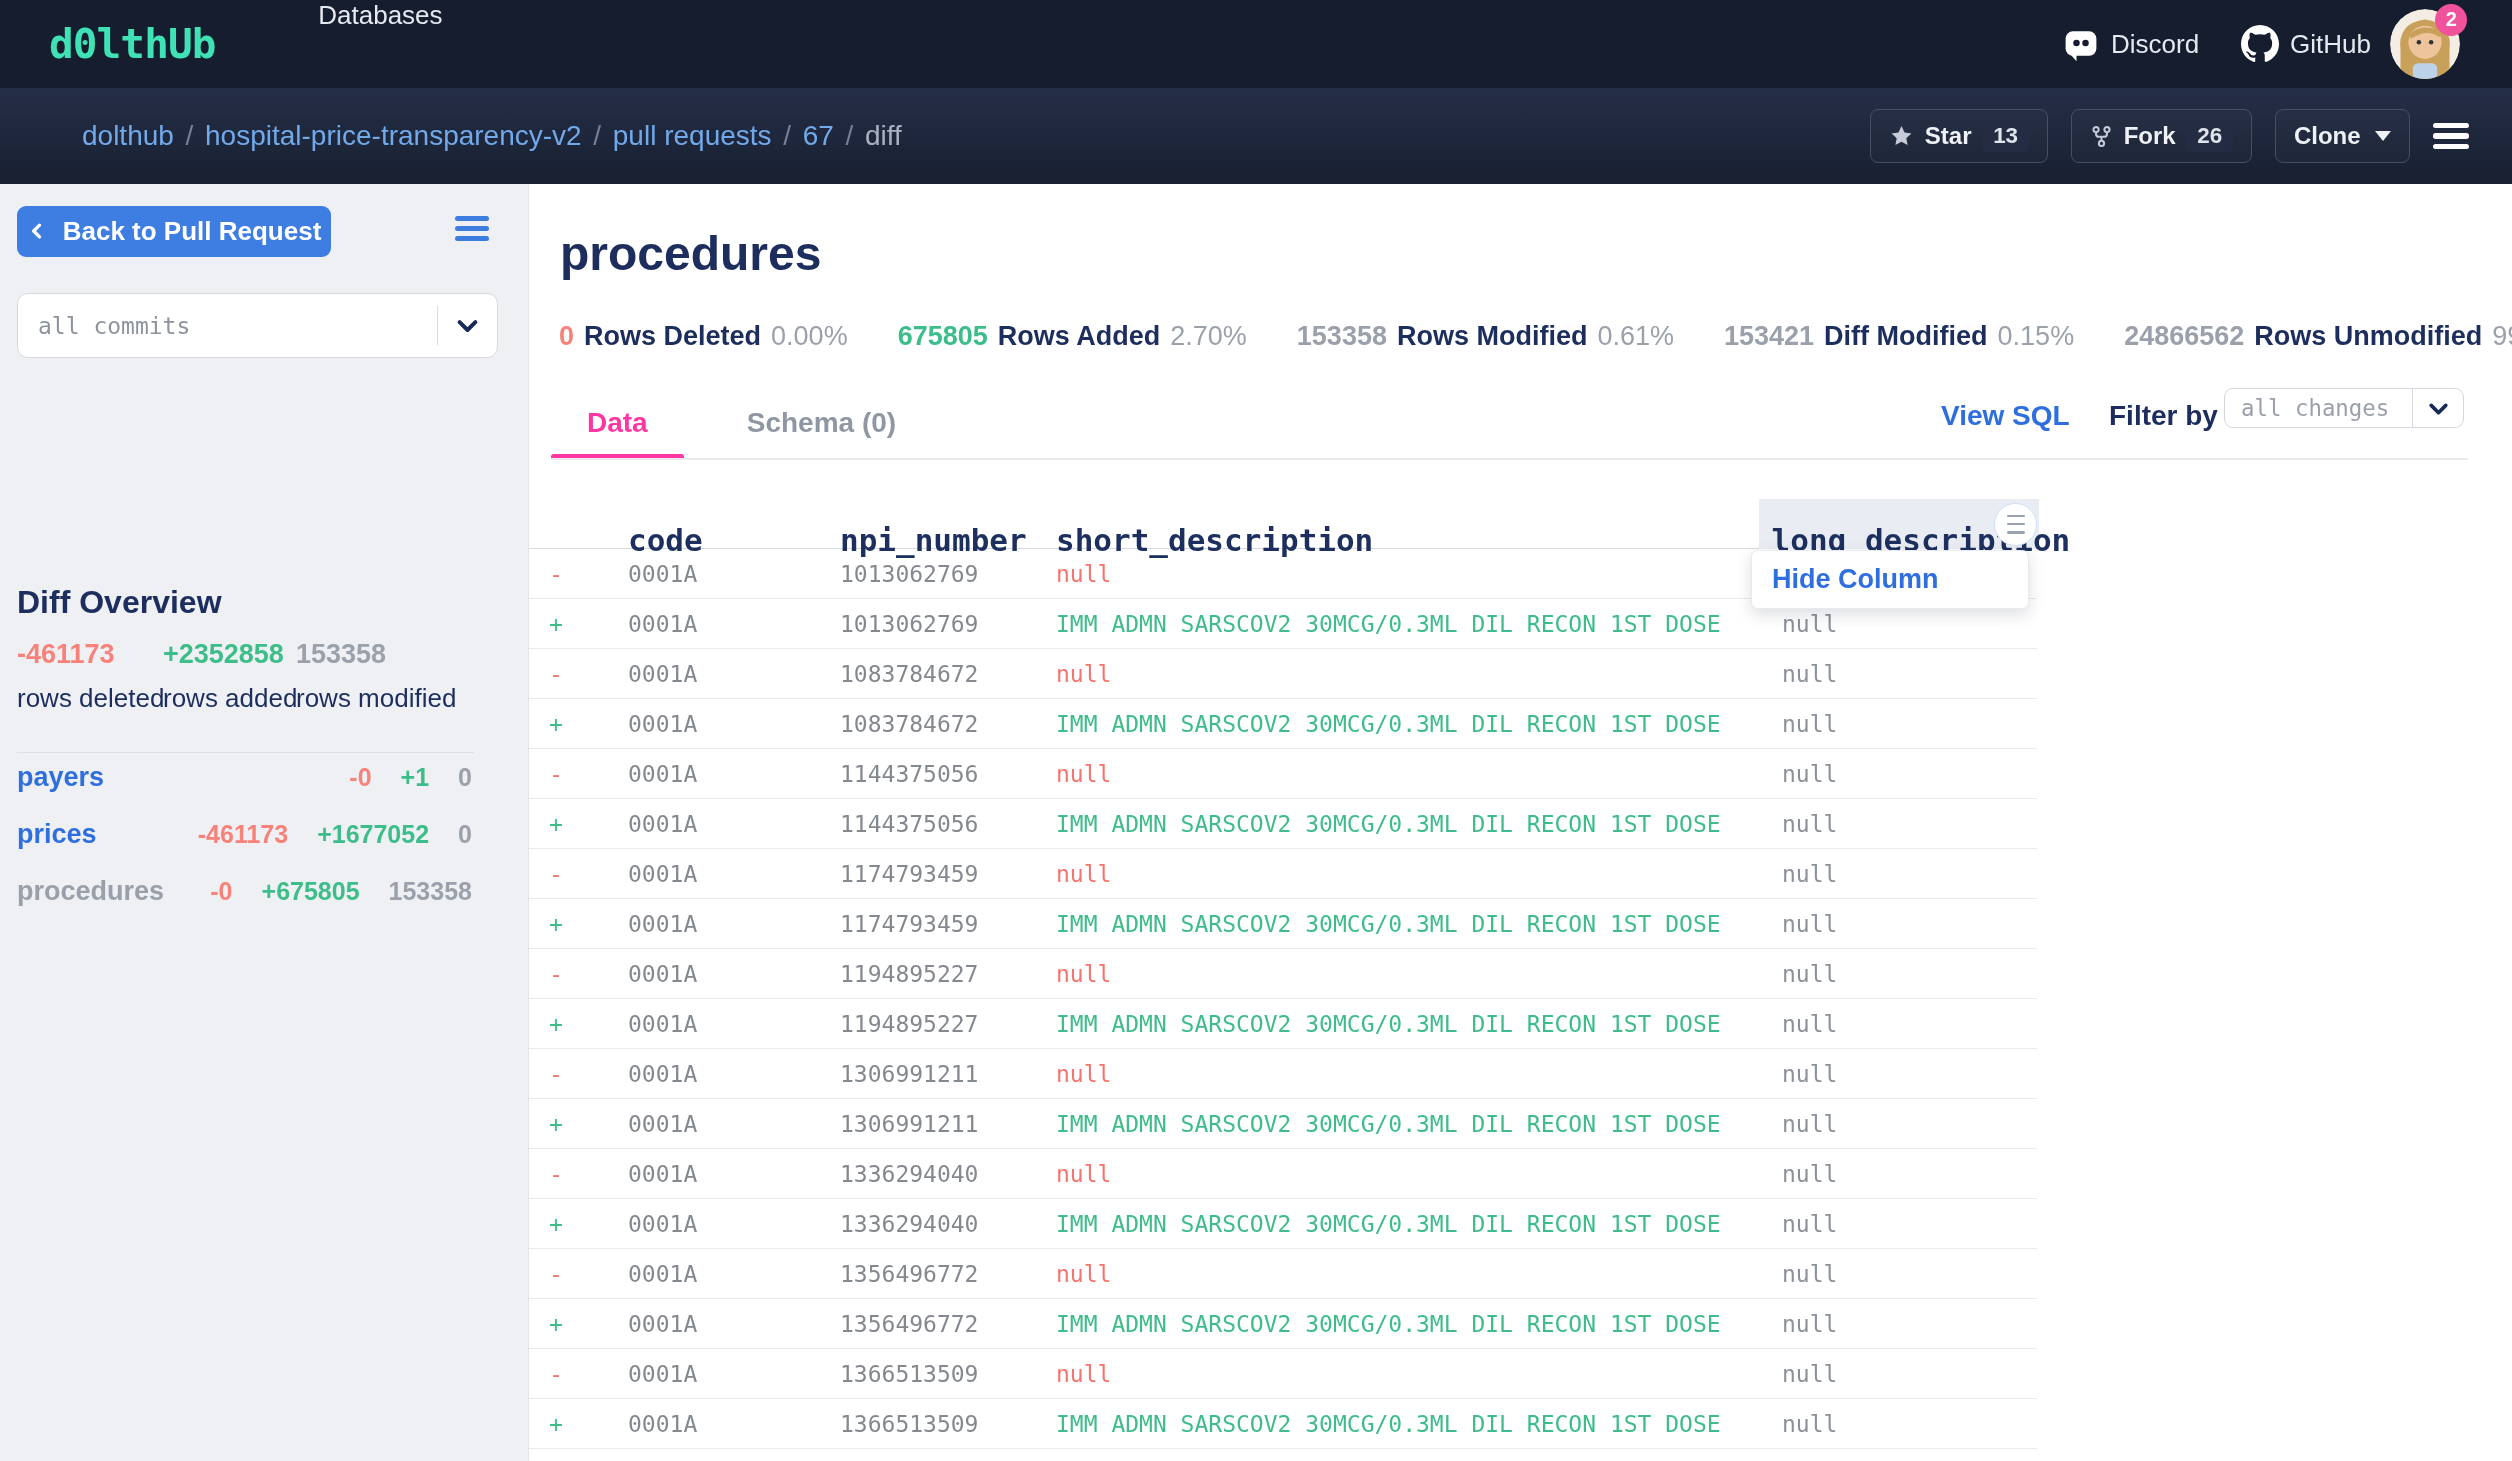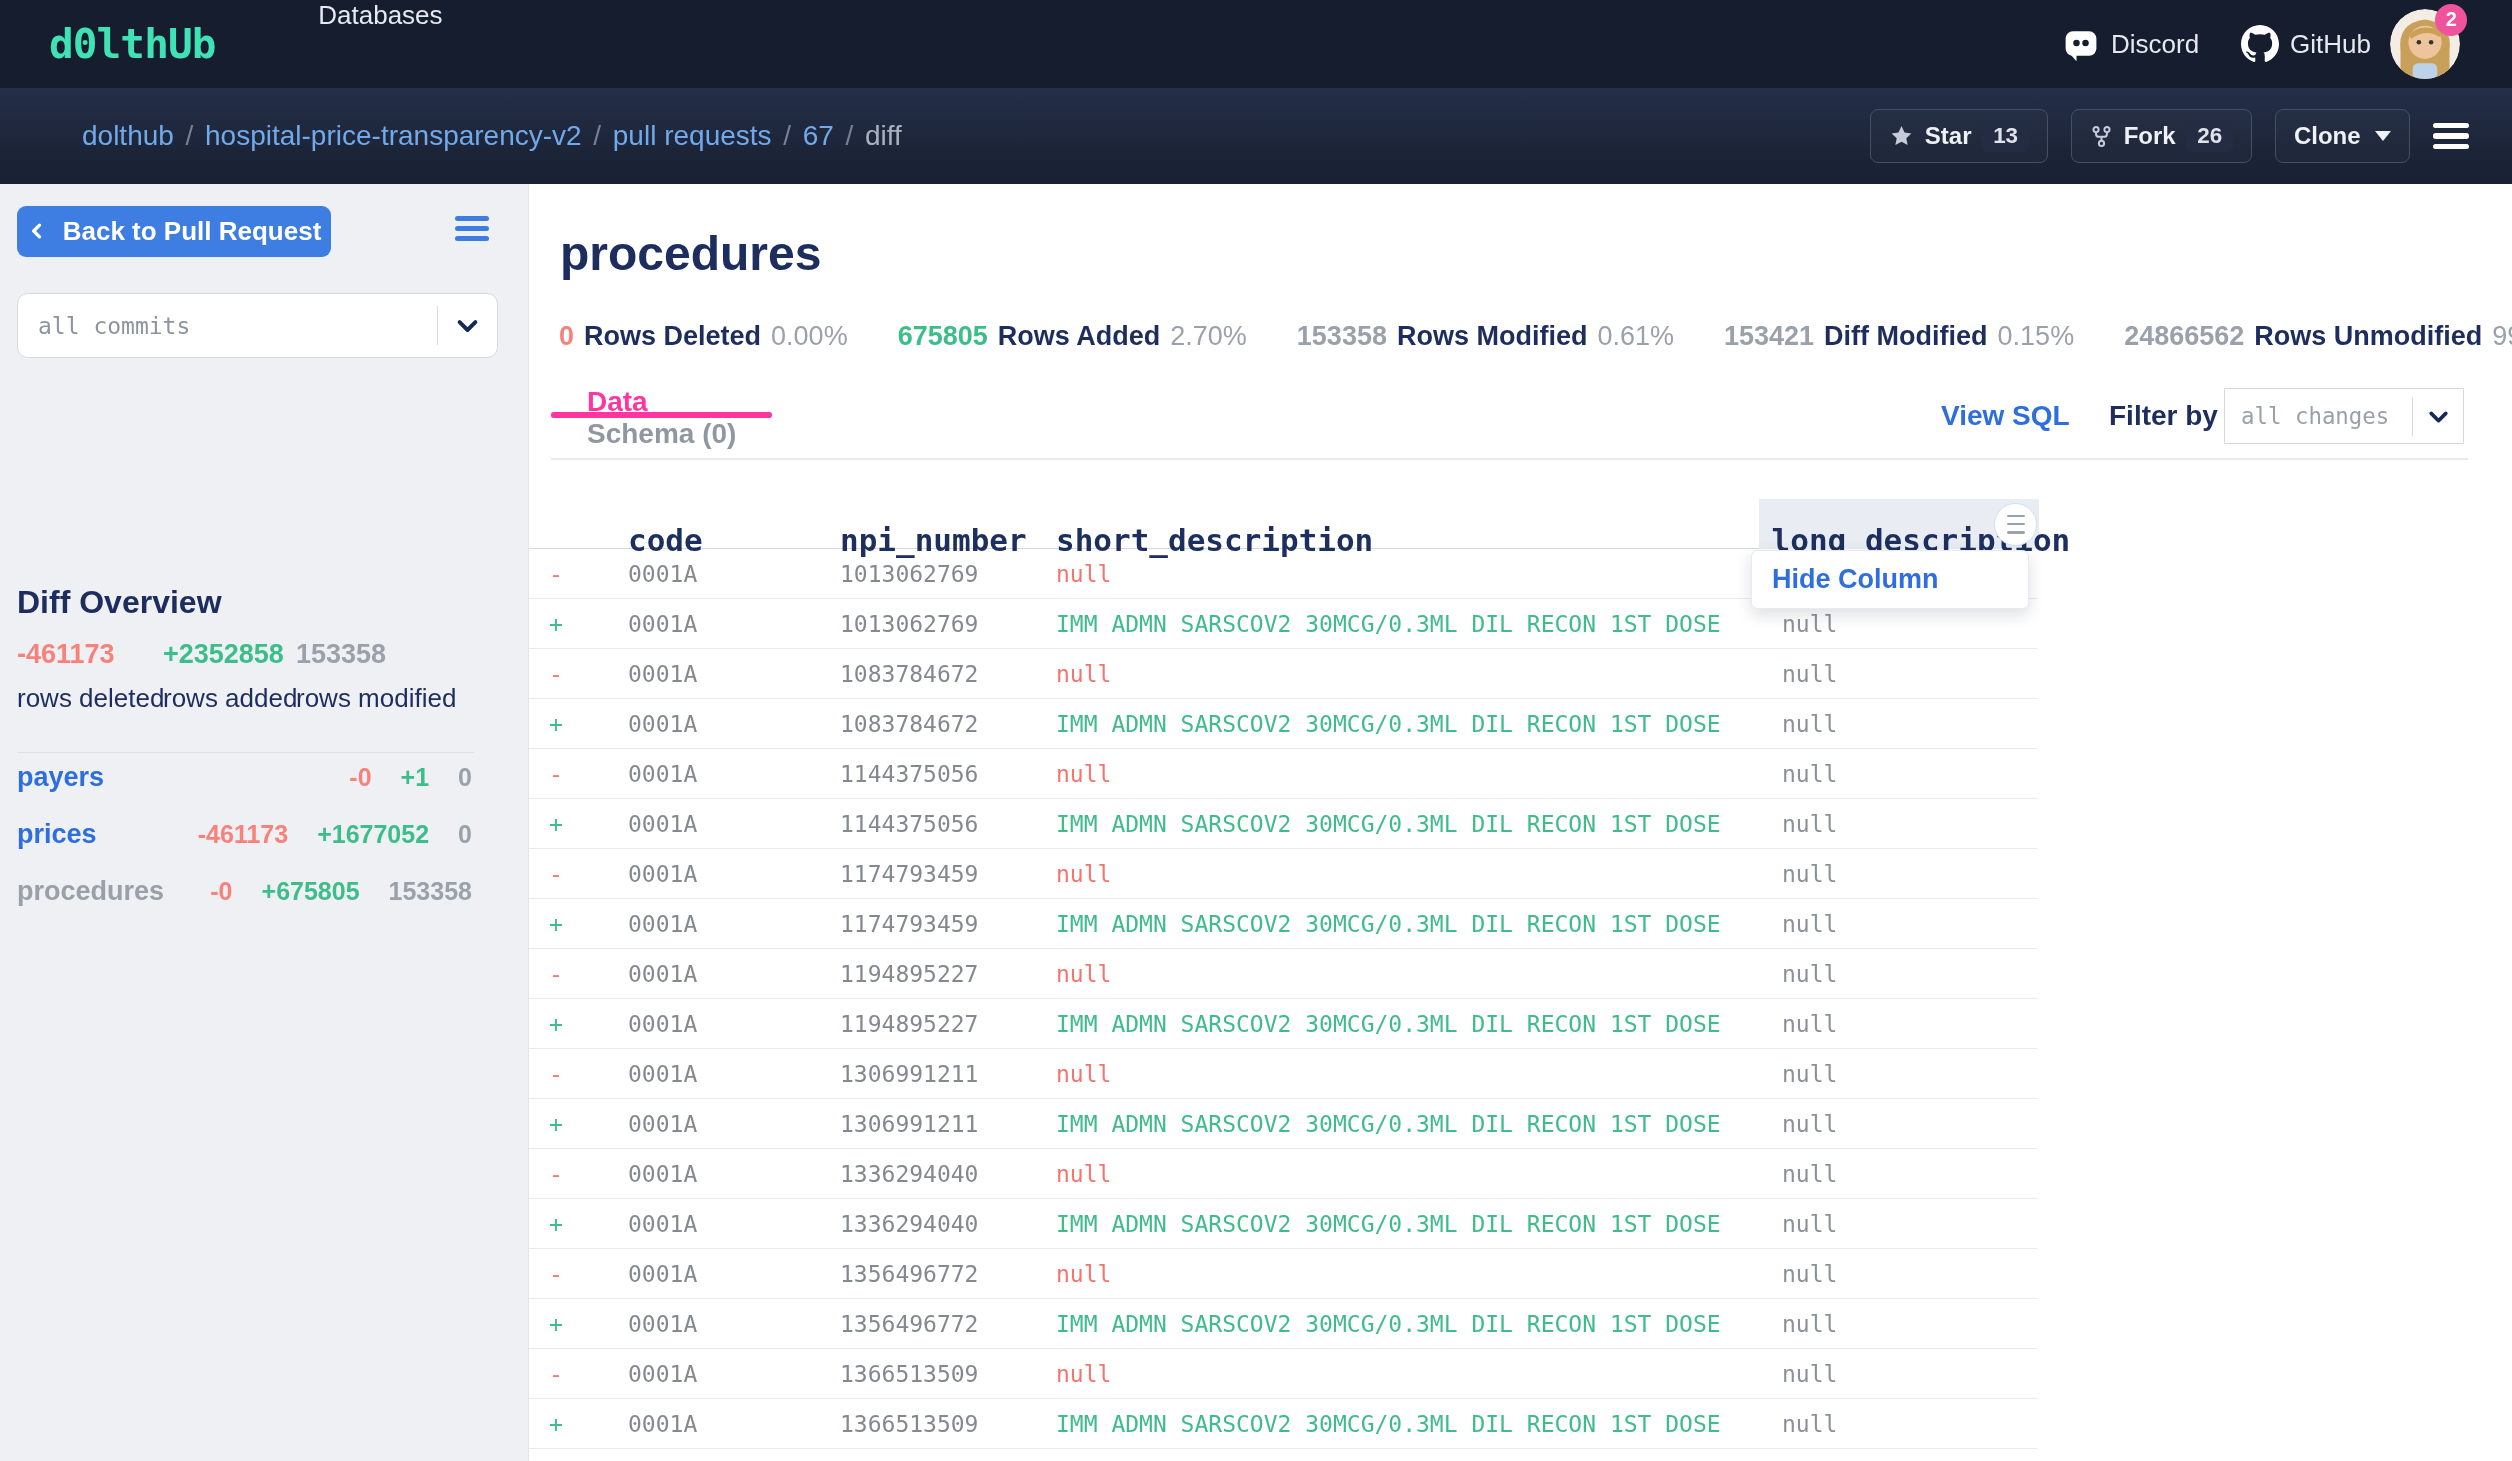--- a/index.html
+++ b/index.html
@@ -76,32 +76,32 @@
 
   
   .main-title { position:absolute; left:560px; top:226px; font-size:48px; font-weight:800; color:#1c2d5e; }
   .stats-row { position:absolute; left:559px; top:321px; display:flex; gap:50px; }
   .stat-group { display:flex; align-items:baseline; gap:10px; white-space:nowrap; }
   .stat-group .sval { font-size:27px; font-weight:bold; }
   .sval.red { color:#f8827a; } .sval.green { color:#3cbd8a; } .sval.gray { color:#9aa1ab; }
   .stat-group .slbl { font-size:27px; font-weight:600; color:#1c2d5e; }
   .stat-group .spct { font-size:27px; color:#9aa1ab; }
 
-  .tabs-row { position:absolute; left:551px; top:386px; height:74px; display:flex;flex-direction:column; }
+  .tabs-row { position:absolute; left:551px; top:386px; height:74px; display:flex; }
   .tab { position:relative; padding:0 36px; margin-right:27px; font-size:28px; font-weight:bold;
          color:#8f97a2; display:flex; align-items:center; cursor:pointer; }
   .tab.active { color:#ff35a2; }
   .tab.active::after { content:""; position:absolute; left:0; right:0; bottom:0; height:6.3px;
                        background:#ff35a2; border-radius:2.7px; }
   .tabs-underline { position:absolute; left:551px; top:458px; width:1917px; height:1.8px; background:#e8eaed; }
 
   .view-sql { position:absolute; left:1941px; top:400px; font-size:28px; font-weight:bold; color:#2e6ede; cursor:pointer; }
   .filter-label { position:absolute; left:2109px; top:400px; font-size:28px; font-weight:600; color:#1c2d5e; }
-  .filter-select { position:absolute; left:2224px; top:388px; width:240px; height:56px; background:#fff;
-                   border:0.9px solid #d4d8de; border-radius:1px; display:flex; align-items:center; cursor:pointer; }
+  .filter-select { position:absolute; left:2224px; top:388px; width:240px; height:40px; background:#fff;
+                   border:0.9px solid #d4d8de; border-radius:9px; display:flex; align-items:center; cursor:pointer; }
   .filter-select .sel-text { flex:1; padding-left:16px; font-family:"DejaVu Sans Mono", monospace;
                              font-size:22.4px; color:#9aa1ab; white-space:nowrap; }
   .filter-select .sel-chev { width:50px; }
 
   
   .dtable { position:absolute; left:529px; top:499px; width:1508px; }
   .thead { position:relative; height:50px; border-bottom:0.9px solid #d6dade; }
   .th { position:absolute; top:16px; line-height:50px; font-family:"DejaVu Sans Mono", monospace;
         font-weight:bold; font-size:31px; color:#1c2f5e; white-space:pre; }
   .c-code { left:99px; } .c-npi { left:311px; } .c-desc { left:527px; } .c-long { left:1253px; }

